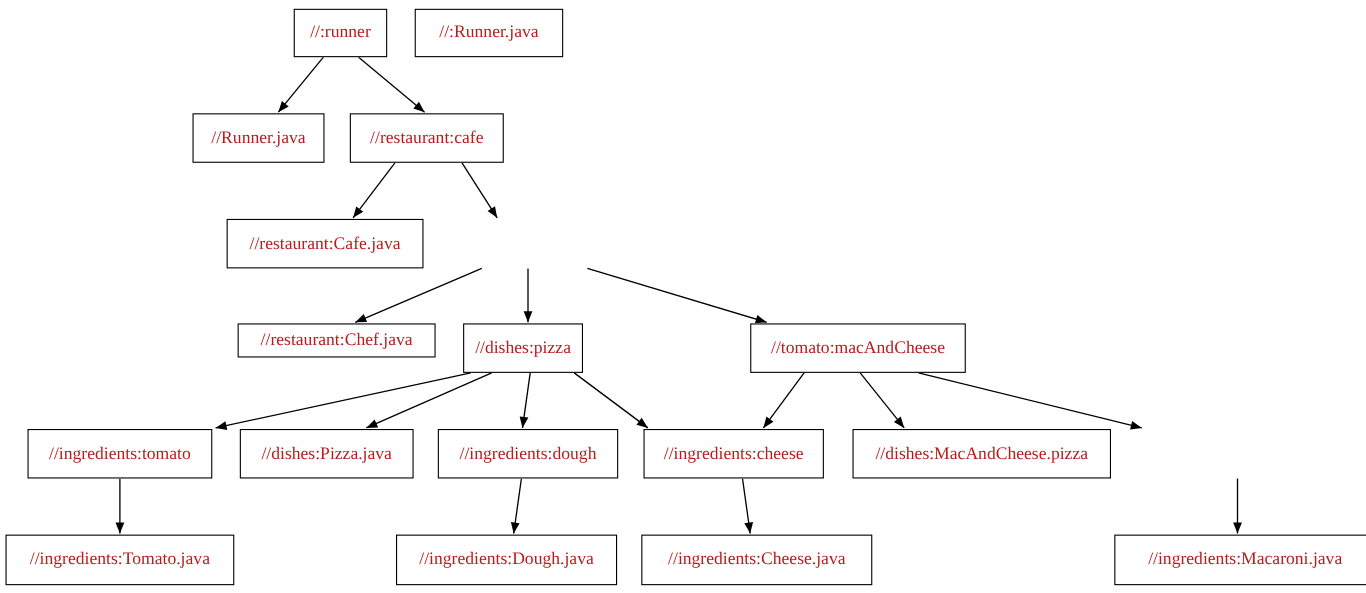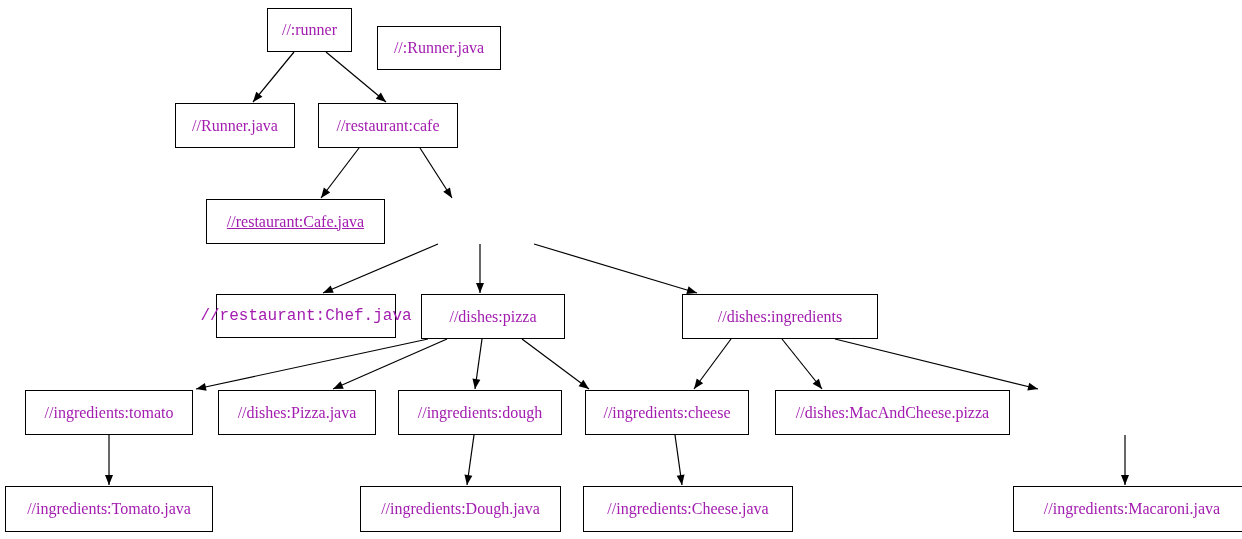--- a/index.html
+++ b/index.html
@@ -30,21 +30,21 @@
   }
   .node {
     position: absolute;
     box-sizing: border-box;
     background: #ffffff;
     border: 1.4px solid #000000;
     display: flex;
     align-items: center;
     justify-content: center;
     font-size: 16px;
-    color: #a21caf;
+    color: #b91c1c;
     white-space: nowrap;
     text-align: center;
   }
 </style>
 </head>
 <body>
 
 <div class="canvas">
 
   <svg class="edges-layer" width="1242" height="539" viewBox="0 0 1242 539" xmlns="http://www.w3.org/2000/svg">
@@ -67,27 +67,27 @@
     <line x1="731" y1="339" x2="694" y2="389" marker-end="url(#arrowhead)"></line>
     <line x1="782" y1="339" x2="822" y2="389" marker-end="url(#arrowhead)"></line>
     <line x1="835" y1="339" x2="1038" y2="389" marker-end="url(#arrowhead)"></line>
     <line x1="109" y1="435" x2="109" y2="485" marker-end="url(#arrowhead)"></line>
     <line x1="474" y1="435" x2="467" y2="485" marker-end="url(#arrowhead)"></line>
     <line x1="675" y1="435" x2="682" y2="485" marker-end="url(#arrowhead)"></line>
     <line x1="1125" y1="435" x2="1125" y2="485" marker-end="url(#arrowhead)"></line>
   </svg>
 
   <div class="node" style="left:267px;  top:8px;   width:85px;  height:44px;">//:runner</div>
-  <div class="node" style="left:377px;  top:8px;   width:124px; height:44px;margin-top:18px;">//:Runner.java</div>
+  <div class="node" style="left:377px;  top:8px;   width:135px; height:44px;">//:Runner.java</div>
   <div class="node" style="left:175px;  top:103px; width:120px; height:45px;">//Runner.java</div>
   <div class="node" style="left:318px;  top:103px; width:140px; height:45px;">//restaurant:cafe</div>
-  <div class="node" style="left:206px;  top:199px; width:179px; height:45px;text-decoration:underline;">//restaurant:Cafe.java</div>
-  <div class="node" style="left:216px;  top:294px; width:180px; height:44px;font-family:Liberation Mono, monospace;">//restaurant:Chef.java</div>
-  <div class="node" style="left:421px;  top:294px; width:144px; height:45px;">//dishes:pizza</div>
-  <div class="node" style="left:682px;  top:294px; width:196px; height:45px;">//dishes:ingredients</div>
+  <div class="node" style="left:206px;  top:199px; width:179px; height:45px;">//restaurant:Cafe.java</div>
+  <div class="node" style="left:216px;  top:294px; width:180px; height:31px;">//restaurant:Chef.java</div>
+  <div class="node" style="left:421px;  top:294px; width:109px; height:45px;">//dishes:pizza</div>
+  <div class="node" style="left:682px;  top:294px; width:196px; height:45px;">//tomato:macAndCheese</div>
   <div class="node" style="left:25px;   top:390px; width:168px; height:45px;">//ingredients:tomato</div>
   <div class="node" style="left:218px;  top:390px; width:158px; height:45px;">//dishes:Pizza.java</div>
   <div class="node" style="left:398px;  top:390px; width:164px; height:45px;">//ingredients:dough</div>
   <div class="node" style="left:585px;  top:390px; width:164px; height:45px;">//ingredients:cheese</div>
   <div class="node" style="left:775px;  top:390px; width:235px; height:45px;">//dishes:MacAndCheese.pizza</div>
   <div class="node" style="left:5px;    top:486px; width:208px; height:46px;">//ingredients:Tomato.java</div>
   <div class="node" style="left:360px;  top:486px; width:201px; height:46px;">//ingredients:Dough.java</div>
   <div class="node" style="left:583px;  top:486px; width:210px; height:46px;">//ingredients:Cheese.java</div>
   <div class="node" style="left:1013px; top:486px; width:238px; height:46px;">//ingredients:Macaroni.java</div>
 

